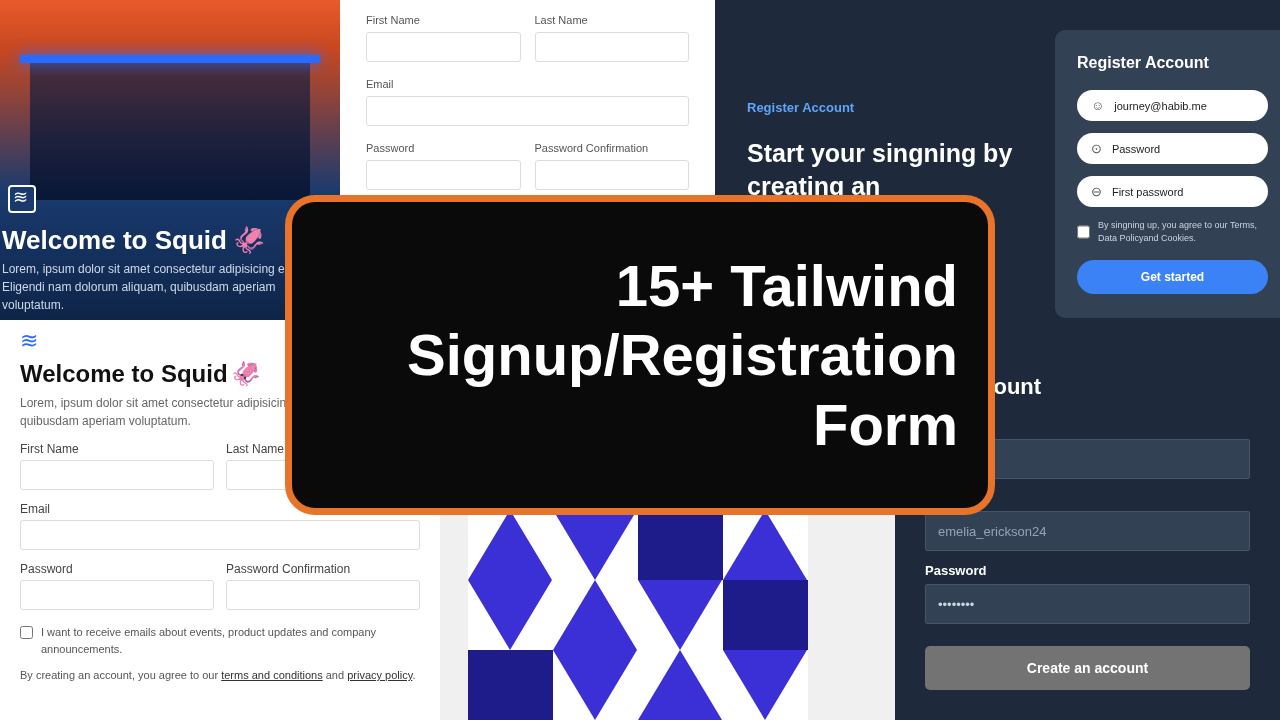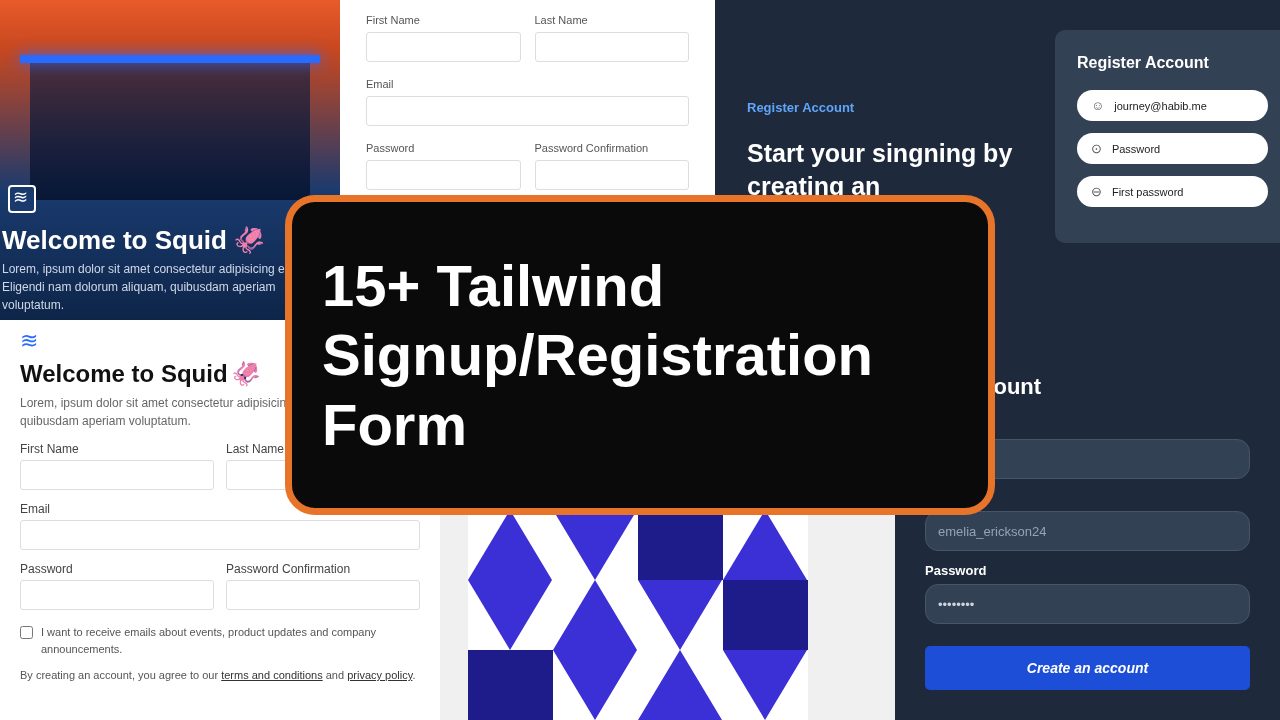--- a/index.html
+++ b/index.html
@@ -52,35 +52,35 @@
 .card-fr .pill { background: #fff; border-radius: 20px; padding: 8px 14px; display: flex; align-items: center; gap: 10px; margin-bottom: 12px; font-size: 11px; color: #222; }
 .card-fr .pill .ico { font-size: 13px; color: #555; }
 .card-fr .agree { display: flex; gap: 8px; font-size: 9px; color: #cbd5e1; line-height: 1.4; margin-top: 6px; }
 .card-fr .agree input { margin-top: 1px; }
 .card-fr button { width: 100%; background: #3b82f6; color: #fff; border: 0; border-radius: 20px; padding: 10px 0; font-size: 12px; font-weight: 600; margin-top: 16px; cursor: pointer; }
 
 
 .form-br { position: absolute; top: 360px; right: 0; width: 385px; height: 360px; background: #1e293b; padding: 14px 30px; }
 .form-br h2 { color: #fff; font-size: 22px; font-weight: 700; margin-bottom: 18px; }
 .form-br label { color: #fff; font-size: 13px; font-weight: 600; display: block; margin-bottom: 6px; margin-top: 12px; }
-.form-br input { width: 100%; height: 40px; background: #334155; border: 1px solid #475569; border-radius: 13px; padding: 0 12px; color: #cbd5e1; font-size: 13px; }
+.form-br input { width: 100%; height: 40px; background: #334155; border: 1px solid #475569; border-radius: 2px; padding: 0 12px; color: #cbd5e1; font-size: 13px; }
 .form-br input::placeholder { color: #94a3b8; }
-.form-br button { width: 100%; background: #1d4ed8; color: #fff; border: 0; border-radius: 5px; padding: 14px 4px; font-size: 14px; font-weight: 600; margin-top: 22px; cursor: pointer; font-style: italic; }
+.form-br button { width: 100%; background: #737373; color: #fff; border: 0; border-radius: 5px; padding: 14px 4px; font-size: 14px; font-weight: 600; margin-top: 22px; cursor: pointer; }
 
 
 .pattern { position: absolute; top: 510px; left: 468px; width: 340px; height: 210px; background: #fff; }
 .pattern .grid { display: grid; grid-template-columns: repeat(4, 1fr); grid-template-rows: repeat(3, 1fr); width: 100%; height: 100%; }
 .pattern .tri { position: relative; }
 .pattern .a::before { content: ''; position: absolute; width: 0; height: 0; border-left: 42px solid transparent; border-right: 42px solid transparent; border-bottom: 70px solid #3b2fd6; }
 .pattern .b::before { content: ''; position: absolute; width: 0; height: 0; border-left: 42px solid transparent; border-right: 42px solid transparent; border-top: 70px solid #3b2fd6; }
 .pattern .c { background: #1e1b8a; }
 
 
 .badge { position: absolute; top: 195px; left: 285px; width: 710px; height: 320px; background: #0a0a0a; border: 7px solid #e8742a; border-radius: 30px; display: flex; align-items: center; justify-content: center; }
-.badge h1 { color: #fff; font-size: 58px; font-weight: 800; text-align: left; line-height: 1.2; padding: 0 30px; }
+.badge h1 { color: #fff; font-size: 58px; font-weight: 800; text-align: right; line-height: 1.2; padding: 0 30px; }
 </style>
 </head>
 <body>
 
 <div class="hero-tl">
   <div class="neon"></div>
   <div class="wave-icon"></div>
   <div class="hero-title">
     <span>Welcome to Squid</span><span class="squid">🦑</span>
   </div>
@@ -140,20 +140,25 @@
         <span>journey@habib.me</span>
       </div>
     <div class="pill">
         <span class="ico">⊙</span>
         <span>Password</span>
       </div>
     <div class="pill">
         <span class="ico">⊖</span>
         <span>First password</span>
       </div>
+    <div class="agree">
+        <input type="checkbox" style="">
+        <span>By singning up, you agree to our Terms, Data Policyand Cookies.</span>
+      </div>
+    <button>Get started</button>
   </div>
 </div>
 
 <div class="form-br">
   <h2>an account</h2>
   <label>e</label>
   <input type="text" placeholder="kson" style="">
   <input type="text" style="margin-top: 32px;" placeholder="emelia_erickson24">
   <label>Password</label>
   <input type="password" value="········" style="">

